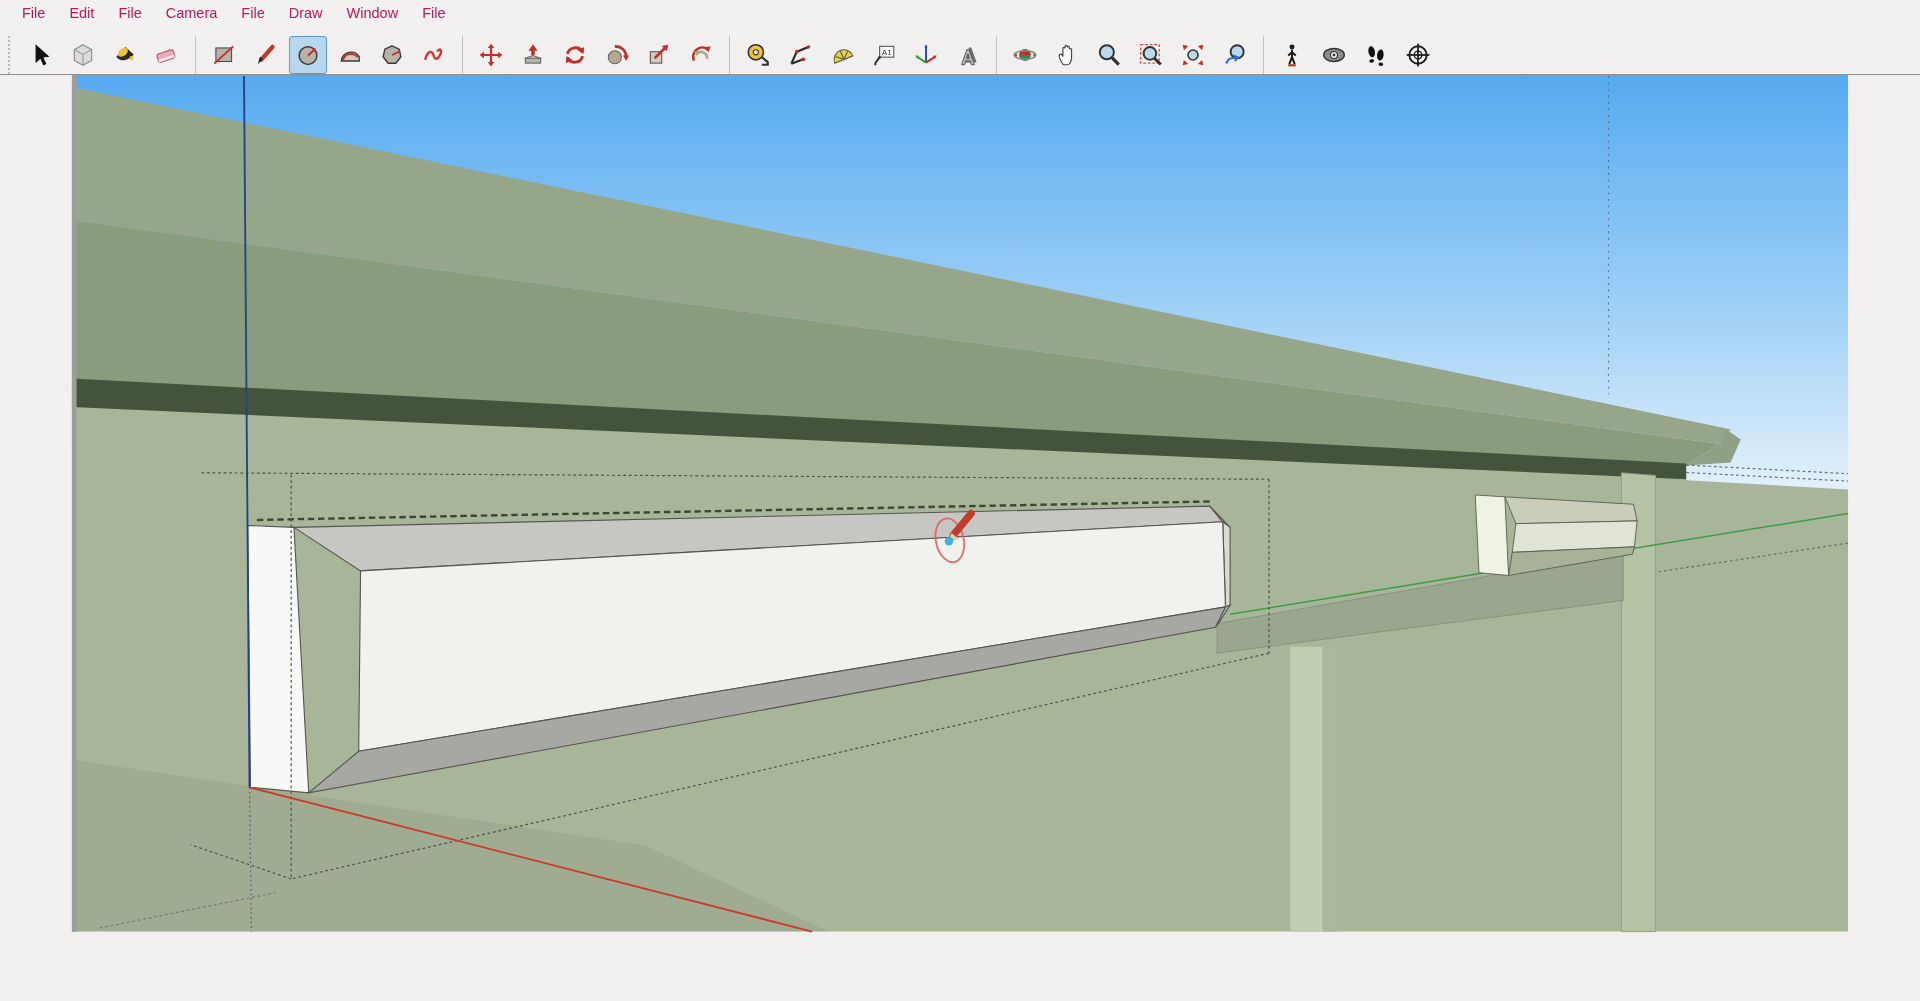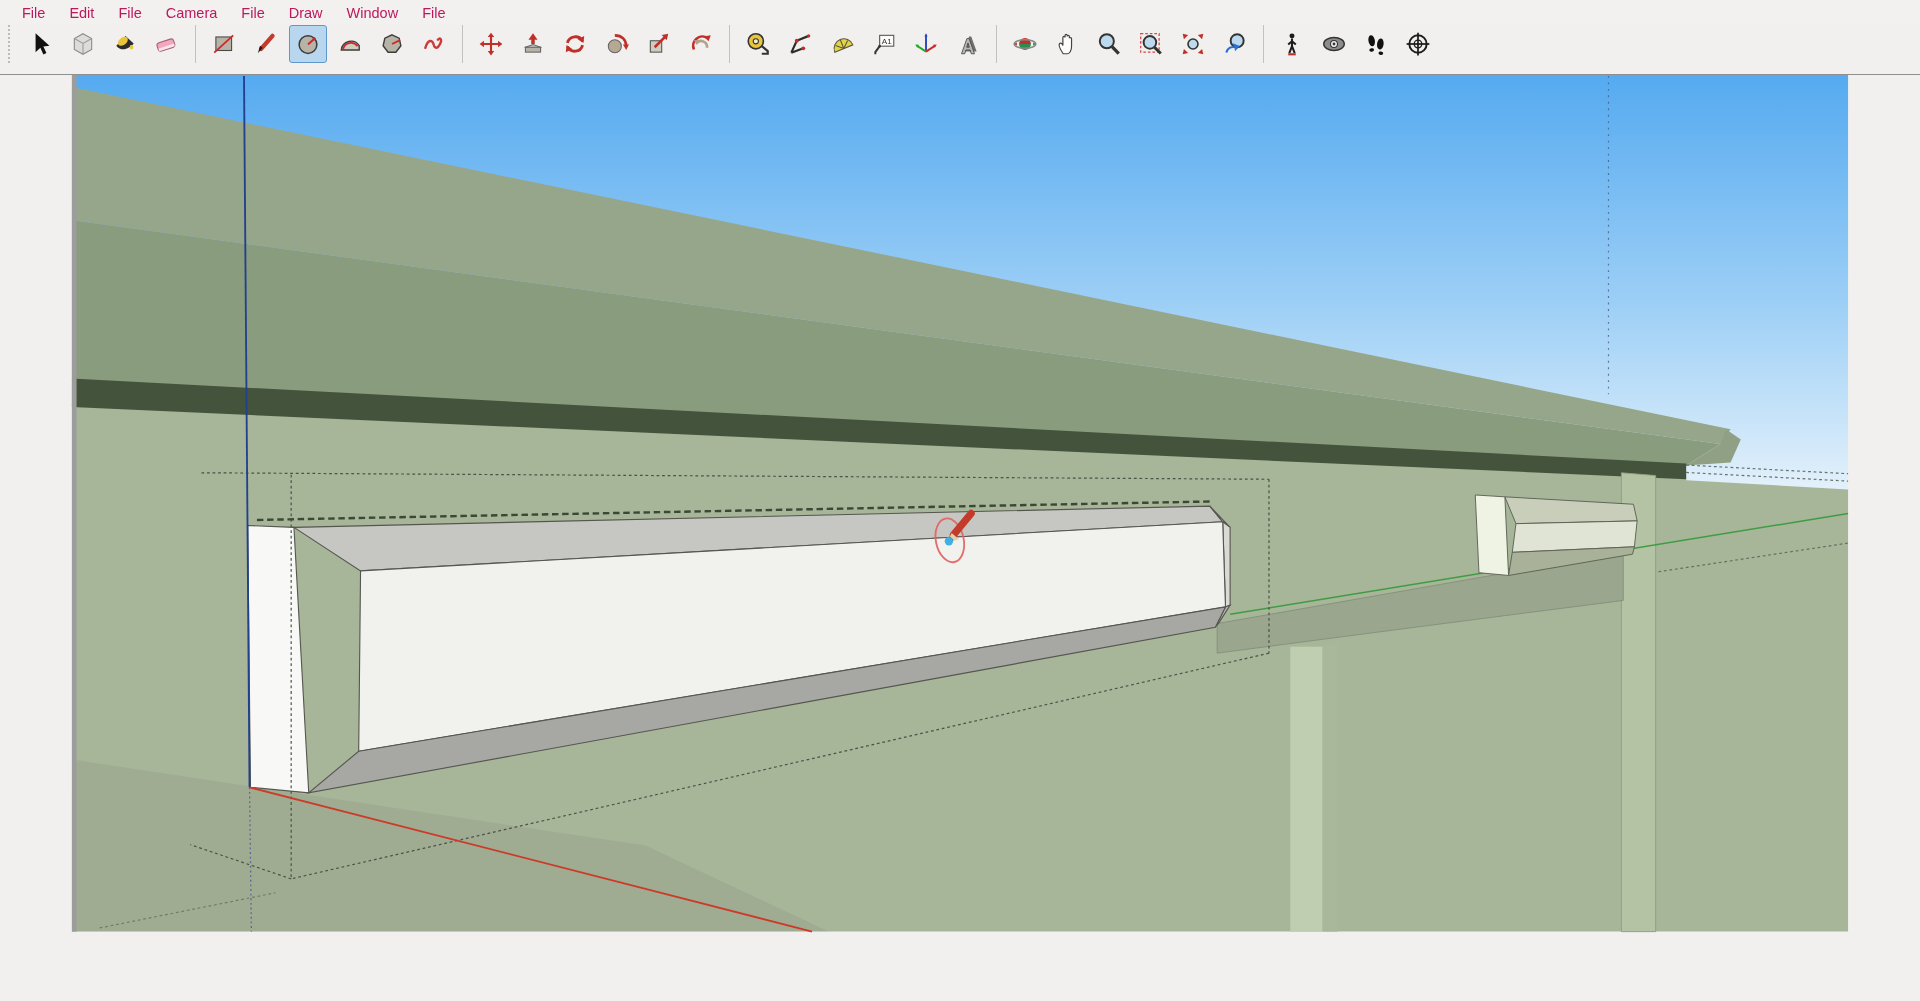--- a/index.html
+++ b/index.html
@@ -3,21 +3,21 @@
 <meta charset="utf-8">
 <style>
   html,body{margin:0;padding:0;width:1920px;height:1001px;overflow:hidden;
     font-family:"Liberation Sans",sans-serif;background:#f1f0ee;}
   
   #menubar{position:absolute;left:0;top:0;width:1920px;height:25px;background:#f2f1ef;
     display:flex;align-items:center;padding-left:10px;box-sizing:border-box;z-index:30;}
   .menu-item{font-size:14.5px;color:#be185d;padding:2px 12px;cursor:default;}
   
   #toolbar{position:absolute;left:0;top:25px;width:1920px;height:50px;background:#f1f0ee;
-    border-bottom:1px solid #8f8f8f;display:flex;align-items:flex-start;box-sizing:border-box;z-index:30;}
+    border-bottom:1px solid #8f8f8f;display:flex;align-items:flex-end;box-sizing:border-box;z-index:30;}
   .tb-handle{width:6px;height:38px;margin:0 8px 0 6px;
     background-image:repeating-linear-gradient(to bottom,#bbb 0 2px,transparent 2px 4px);
     background-size:2px 100%;background-repeat:no-repeat;background-position:2px 0;}
   .ti{width:36px;height:36px;margin:0 2px;display:flex;align-items:center;justify-content:center;
     border-radius:3px;border:1px solid transparent;}
   .ti.active{background:#b9d6ef;border:1px solid #5f98cc;}
   .ti svg{display:block;}
   .tb-sep{width:1px;height:38px;background:#c2c2c0;margin:0 7px;}
   
   #viewport{position:absolute;left:0;top:75px;width:1920px;height:926px;}

